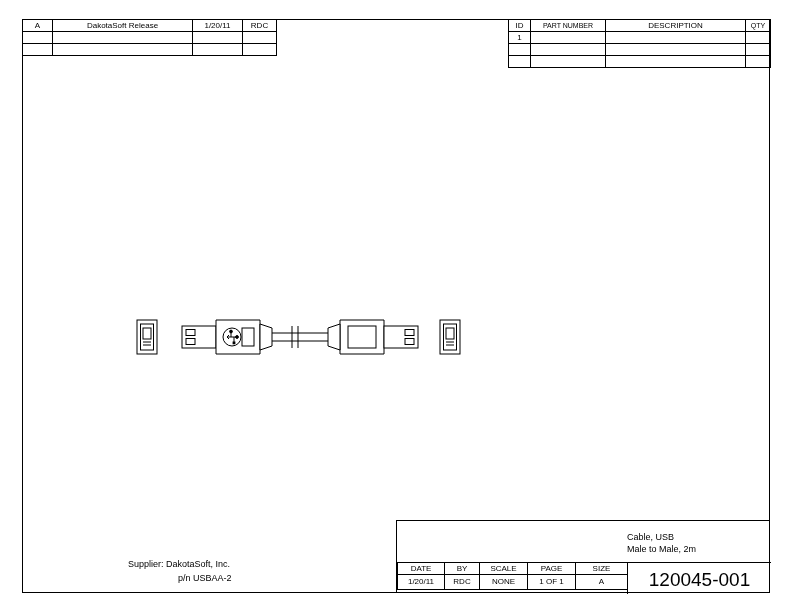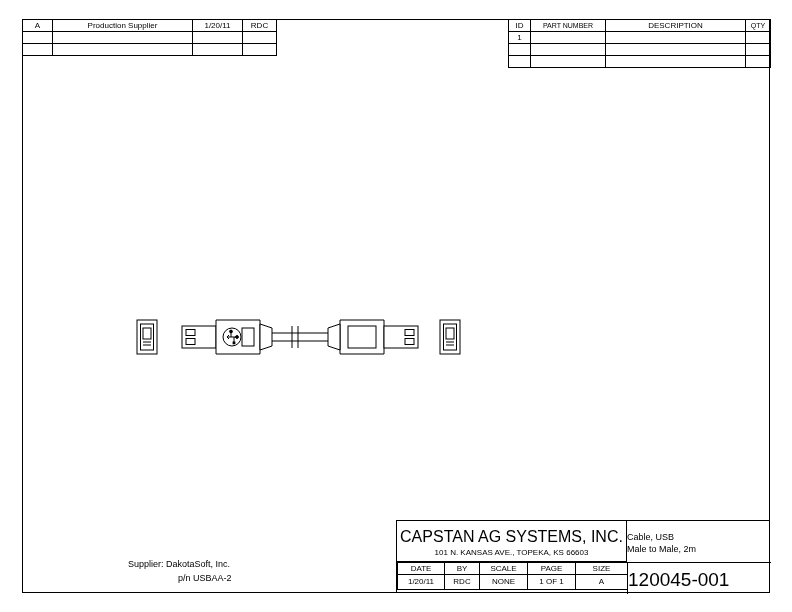--- a/index.html
+++ b/index.html
@@ -119,21 +119,21 @@
   #tb-fields table.grid td { height: 14px; }
   #tb-partno {
     position: absolute;
     left: 230px;
     top: 41px;
     width: 144px;
     height: 32px;
     border-top: 1px solid #000000;
     border-left: 1px solid #000000;
     box-sizing: border-box;
-    text-align: left;
+    text-align: center;
     font-size: 19px;
     padding-top: 6px;
   }
 
   
   #supplier-note {
     position: absolute;
     left: 128px;
     top: 558px;
     font-size: 9px;
@@ -161,21 +161,21 @@
     <table class="grid">
       <colgroup>
         <col style="width:30px">
         <col style="width:140px">
         <col style="width:50px">
         <col style="width:34px">
       </colgroup>
       <tbody>
       <tr>
         <td>A</td>
-        <td>Production Supplier</td>
+        <td>DakotaSoft Release</td>
         <td>1/20/11</td>
         <td>RDC</td>
       </tr>
       <tr>
         <td></td>
         <td></td>
         <td></td>
         <td></td>
       </tr>
       <tr>
@@ -291,24 +291,20 @@
     </svg>
   </div>
 
   <div id="supplier-note">
     <div class="ln1">Supplier:  DakotaSoft, Inc.</div>
     <div class="ln2">p/n USBAA-2</div>
   </div>
 
   <div id="title-block">
 
-    <div id="tb-company">
-      <div class="co-name">CAPSTAN AG SYSTEMS, INC.</div>
-      <div class="co-addr">101 N. KANSAS AVE., TOPEKA, KS 66603</div>
-    </div>
 
     <div id="tb-desc">
       <div>Cable, USB</div>
       <div>Male to Male, 2m</div>
     </div>
 
     <div id="tb-fields">
       <table class="grid">
         <colgroup>
           <col style="width:47px">

